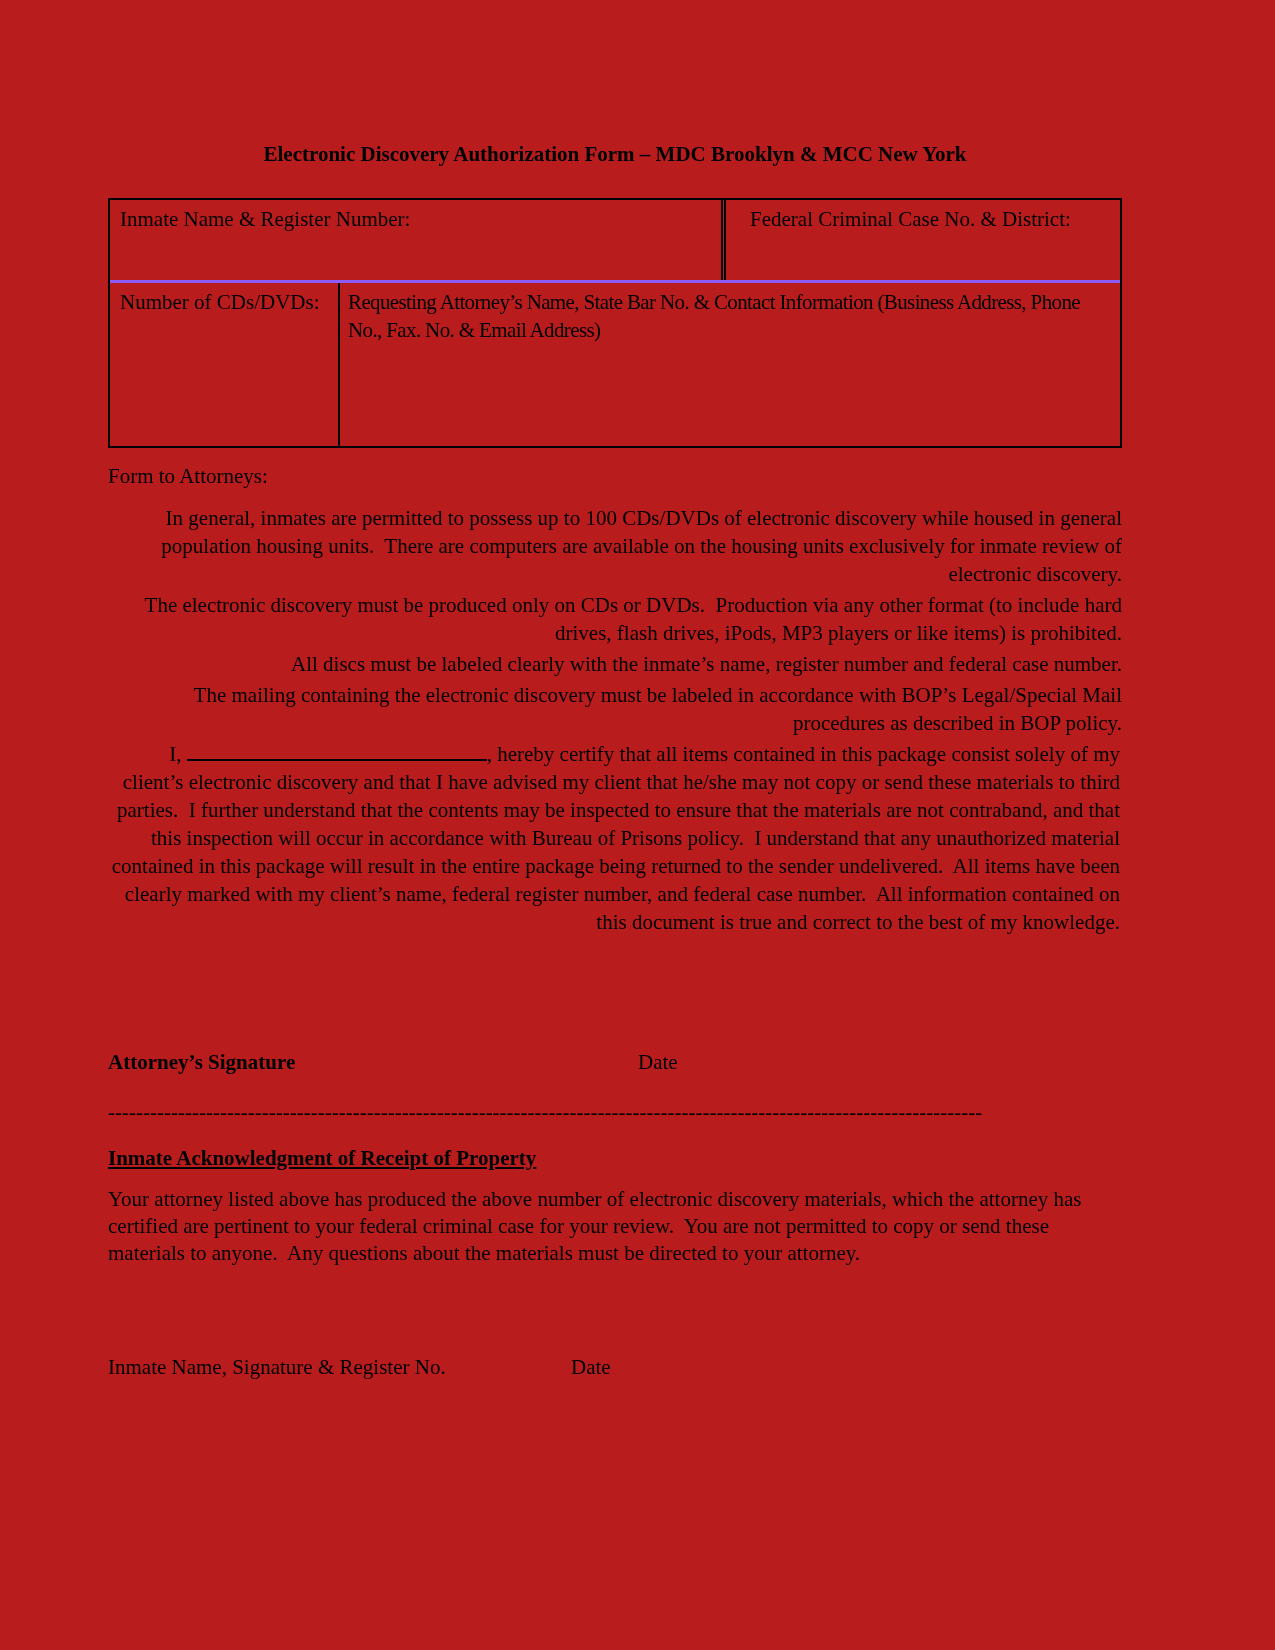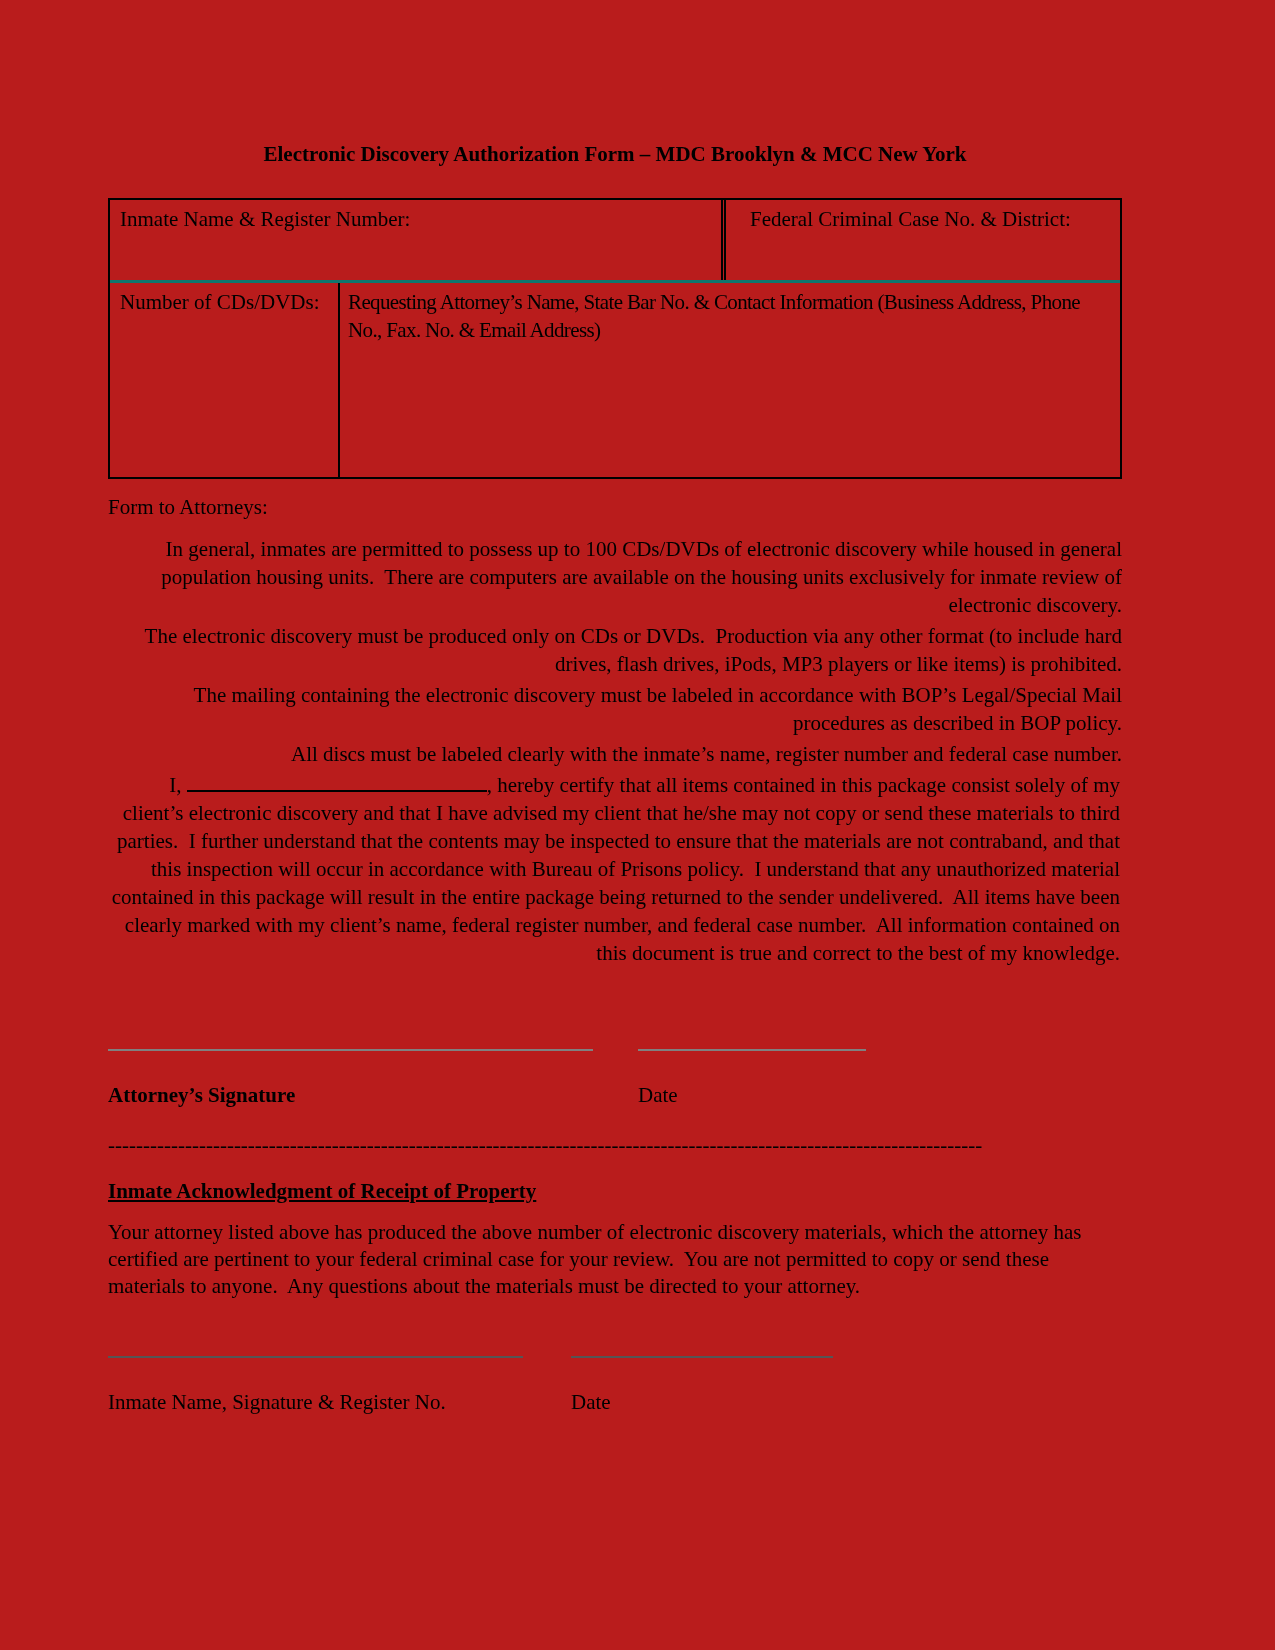--- a/index.html
+++ b/index.html
@@ -21,24 +21,24 @@
   .doc-title {
     text-align: center;
     font-weight: bold;
     margin: 0 0 30px 0;
   }
   
   .info-table {
     border: 2px solid #000;
     width: 100%;
   }
-  .it-row1 { display: flex; border-bottom: 3px solid #0f766e; height: 83px; }
+  .it-row1 { display: flex; border-bottom: 3px solid #8b5cf6; height: 83px; }
   .it-cell-inmate { width: 60.5%; padding: 5px 10px; }
   .it-cell-case { flex: 1; border-left: 5px double #000; padding: 5px 24px; }
-  .it-row2 { display: flex; height: 194px; }
+  .it-row2 { display: flex; height: 163px; }
   .it-cell-cds { width: 228px; padding: 5px 6px 5px 10px; }
   .it-cell-attorney { flex: 1; border-left: 2px solid #000; padding: 5px 8px; letter-spacing: -0.03em; }
   
   .note-heading { margin: 14px 0 14px 0; }
   .note-paras { margin-left: 27px; text-align: right; }
   .note-paras p { margin: 0 0 3px 0; white-space: pre-wrap; }
   
   .cert-heading {
     text-decoration: underline;
     margin: 20px 0 16px 0;
@@ -48,21 +48,21 @@
     display: inline-block;
     width: 300px;
     height: 18px;
     border-bottom: 2px solid #000;
     vertical-align: baseline;
   }
   
   .sig-row { display: flex; }
   .sig-row-attorney { margin-top: 82px; }
   .sig-row-inmate { margin-top: 56px; }
-  .sig-col { display: flex; flex-direction: column; }
+  .sig-col { display: flex; flex-direction: row; align-items: center; }
   .sig-line { border-bottom: 2px solid #808080; height: 2px; }
   .sig-line-dark { border-bottom: 2px solid #555; }
   .sig-label { margin-top: 30px; }
   .bold { font-weight: bold; }
   .w-485 { width: 485px; margin-right: 45px; }
   .w-228 { width: 228px; }
   .w-415 { width: 415px; margin-right: 48px; }
   .w-262 { width: 262px; }
   
   .dashed-divider {
@@ -99,22 +99,22 @@
         <span>Requesting Attorney’s Name, State Bar No. &amp; Contact Information (Business Address, Phone No., Fax. No. &amp; Email Address)</span>
       </div>
     </div>
   </div>
 
   <div class="note-heading">Form to Attorneys:</div>
 
   <div class="note-paras">
     <p>In general, inmates are permitted to possess up to 100 CDs/DVDs of electronic discovery while housed in general population housing units.  There are computers are available on the housing units exclusively for inmate review of electronic discovery.</p>
     <p>The electronic discovery must be produced only on CDs or DVDs.  Production via any other format (to include hard drives, flash drives, iPods, MP3 players or like items) is prohibited.</p>
+    <p>All discs must be labeled clearly with the inmate’s name, register number and federal case number.</p>
     <p>The mailing containing the electronic discovery must be labeled in accordance with BOP’s Legal/Special Mail procedures as described in BOP policy.</p>
-    <p>All discs must be labeled clearly with the inmate’s name, register number and federal case number.</p>
   </div>
 
 
   <p class="cert-para"><span>I, </span><span class="blank-inline"></span><span>, hereby certify that all items contained in this package consist solely of my client’s electronic discovery and that I have advised my client that he/she may not copy or send these materials to third parties.  I further understand that the contents may be inspected to ensure that the materials are not contraband, and that this inspection will occur in accordance with Bureau of Prisons policy.  I understand that any unauthorized material contained in this package will result in the entire package being returned to the sender undelivered.  All items have been clearly marked with my client’s name, federal register number, and federal case number.  All information contained on this document is true and correct to the best of my knowledge.</span></p>
 
   <div class="sig-row sig-row-attorney">
     <div class="sig-col w-485">
       <div class="sig-line"></div>
       <div class="sig-label bold">Attorney’s Signature</div>
     </div>

